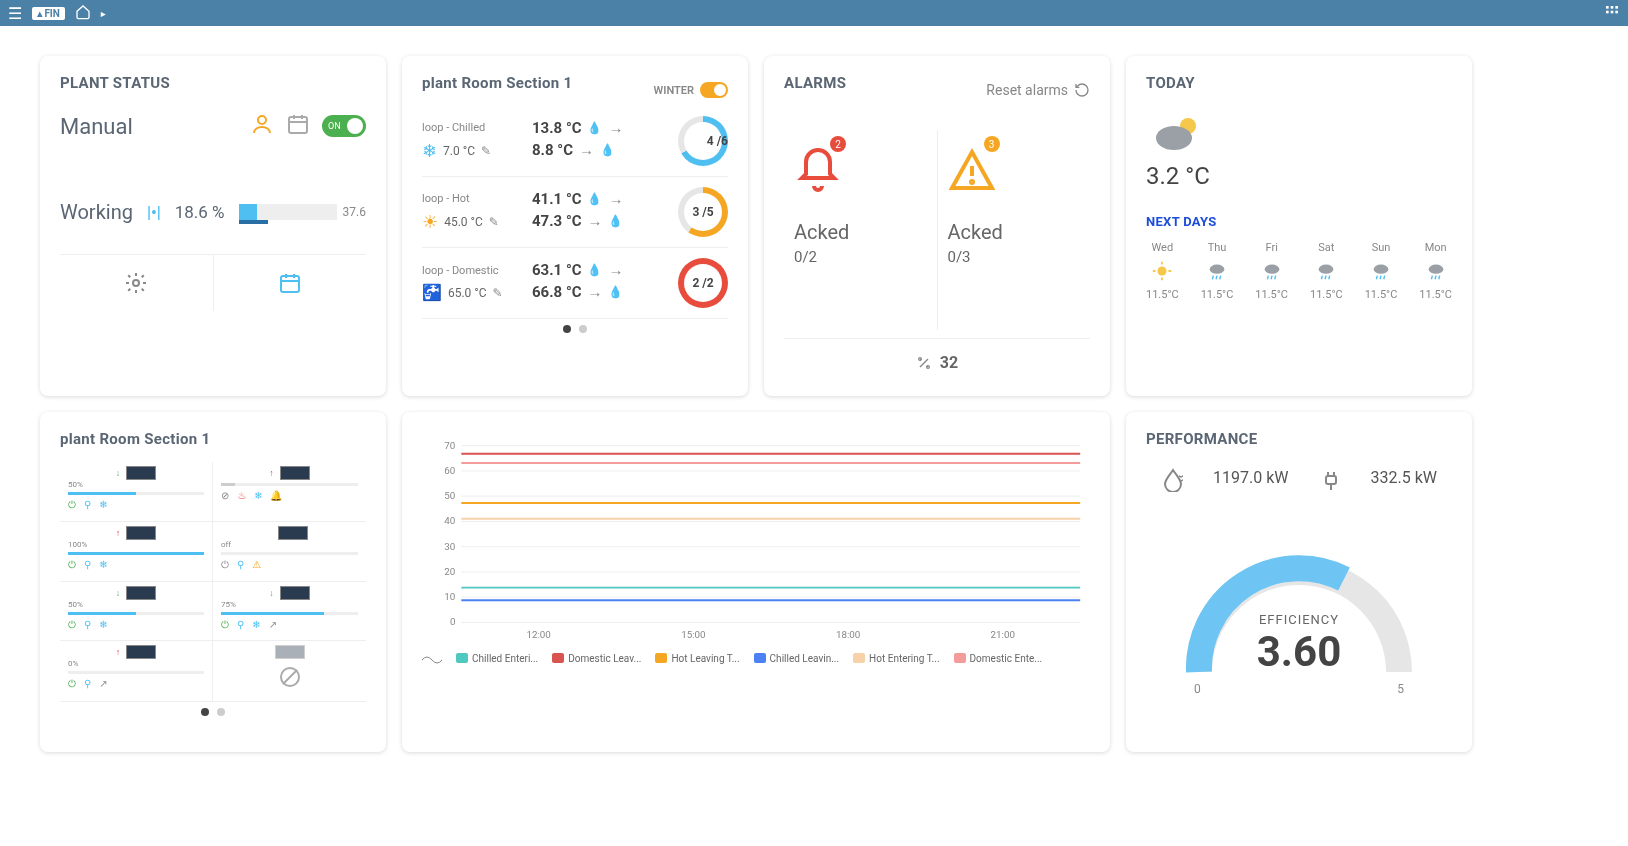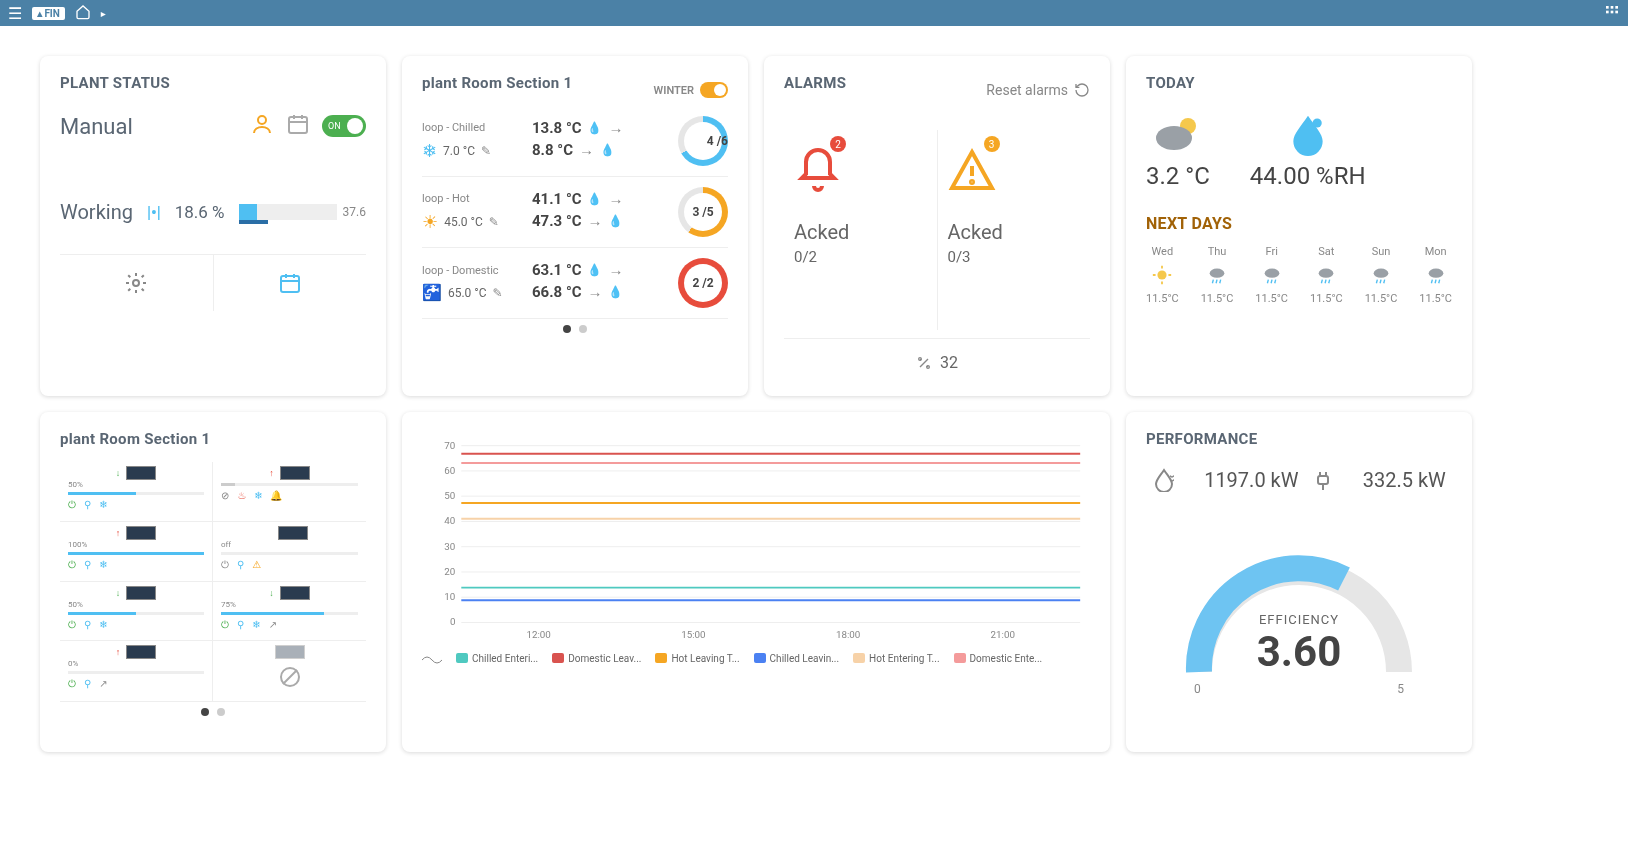--- a/index.html
+++ b/index.html
@@ -65,27 +65,27 @@
 
 .al-header { display: flex; justify-content: space-between; align-items: center; }
 .al-reset { font-size: 14px; color: #888; display: flex; align-items: center; gap: 6px; cursor: pointer; }
 .al-body { display: flex; margin-top: 24px; height: 200px; }
 .al-col { flex: 1; border-right: 1px solid #eee; padding: 0 10px; }
 .al-col:last-child { border-right: none; }
 .al-iconwrap { height: 80px; display: flex; align-items: center; position: relative; }
 .al-badge { position: absolute; top: 6px; left: 36px; width: 16px; height: 16px; border-radius: 50%; color: #fff; font-size: 10px; display: flex; align-items: center; justify-content: center; }
 .al-acked { font-size: 20px; color: #666; margin-top: 10px; }
 .al-count { font-size: 15px; color: #666; margin-top: 4px; }
-.al-footer { border-top: 1px solid #eee; margin-top: 8px; display: flex; justify-content: center; align-items: center; gap: 8px; padding-top: 14px; color: #666; }
+.al-footer { border-top: 1px solid #eee; margin-top: 8px; display: flex; justify-content: center; align-items: center; gap: 8px; padding-top: 14px; color: #666; font-weight: bold; }
 
 
 .wx-main { display: flex; gap: 40px; margin-top: 20px; align-items: center; }
 .wx-main > div { display: flex; flex-direction: column; align-items: center; gap: 6px; }
 .wx-val { font-size: 24px; color: #444; }
-.wx-next { font-size: 16px; font-weight: 700; color: #a16207; margin-top: 24px; margin-bottom: 12px; letter-spacing:0.3px; }
+.wx-next { font-size: 13px; font-weight: 700; color: #1d4ed8; margin-top: 24px; margin-bottom: 12px; letter-spacing:0.3px; }
 .wx-days { display: flex; justify-content: space-between; }
 .wx-day { display: flex; flex-direction: column; align-items: center; gap: 6px; font-size: 11px; color: #888; }
 
 
 .units-grid { display: grid; grid-template-columns: 1fr 1fr; gap: 0; font-size: 9px; color: #888; height: 240px; }
 .unit { border-right: 1px solid #eee; border-bottom: 1px solid #eee; padding: 4px 8px; }
 .unit:nth-child(2n) { border-right: none; }
 .unit-bar { height: 3px; background: #eee; position: relative; margin-top: 3px; margin-bottom: 3px; }
 .unit-bar-fill { position:absolute; left:0; top:0; bottom:0; }
 .unit-icons { display: flex; gap: 8px; margin-top: 4px; font-size: 10px; }
@@ -95,21 +95,21 @@
 
 .chart-card { grid-column: span 2; }
 .chart-area { position: relative; height: 240px; margin-top: 4px; }
 .chart-svg { width: 100%; height: 210px; }
 .legend { display: flex; flex-wrap: wrap; gap: 14px; font-size: 10px; color: #666; align-items: center; margin-top: 4px; }
 .leg-item { display: flex; align-items: center; gap: 4px; }
 .leg-sw { width: 12px; height: 10px; border-radius: 2px; }
 
 
 .perf-kw { display: flex; justify-content: space-around; margin-top: 20px; }
-.perf-kw > div { display: flex; align-items: flex-start; gap: 28px; font-size: 20px; color: #555; }
+.perf-kw > div { display: flex; align-items: flex-start; gap: 28px; font-size: 16px; color: #555; }
 .gauge-wrap { position: relative; margin-top: 40px; display:flex; justify-content:center;}
 .gauge-svg { width: 260px; height: 150px; }
 .gauge-center { position: absolute; top: 80px; left: 0; right: 0; text-align: center; }
 .gauge-label { font-size: 13px; letter-spacing: 1px; color: #666; }
 .gauge-val { font-size: 42px; font-weight: 700; color: #444; }
 .gauge-minmax { display: flex; justify-content: space-between; padding: 0 48px; font-size: 12px; color: #888; }
 
 svg.ic { width: 24px; height: 24px; }
 svg.ic-sm { width: 16px; height: 16px; }
 svg.ic-lg { width: 48px; height: 48px; }
@@ -334,27 +334,20 @@
 
     <div class="card">
       <h3>TODAY</h3>
       <div class="wx-main">
         <div>
           <svg width="52" height="44" viewBox="0 0 52 44">
               <circle cx="36" cy="14" r="8" fill="#f5c84c"></circle>
               <ellipse cx="22" cy="26" rx="18" ry="12" fill="#9aa0a6"></ellipse>
             </svg>
           <span class="wx-val">3.2 °C</span>
-        </div>
-        <div>
-          <svg width="44" height="44" viewBox="0 0 24 24">
-              <path d="M12 2C8 8 4 12 4 16a8 8 0 0016 0c0-4-4-8-8-14z" fill="#4fbff2"></path>
-              <circle cx="17" cy="6" r="2.5" fill="#4fbff2"></circle>
-            </svg>
-          <span class="wx-val">44.00 %RH</span>
         </div>
       </div>
       <div class="wx-next">NEXT DAYS</div>
       <div class="wx-days" id="wx-days">
           <div class="wx-day">
             <span>Wed</span>
             <svg width="22" height="22" viewBox="0 0 24 24">
               <circle cx="12" cy="12" r="5" fill="#f5c84c"></circle>
               <g stroke="#f5c84c" stroke-width="2">
                 <line x1="12" y1="2" x2="12" y2="5"></line>

